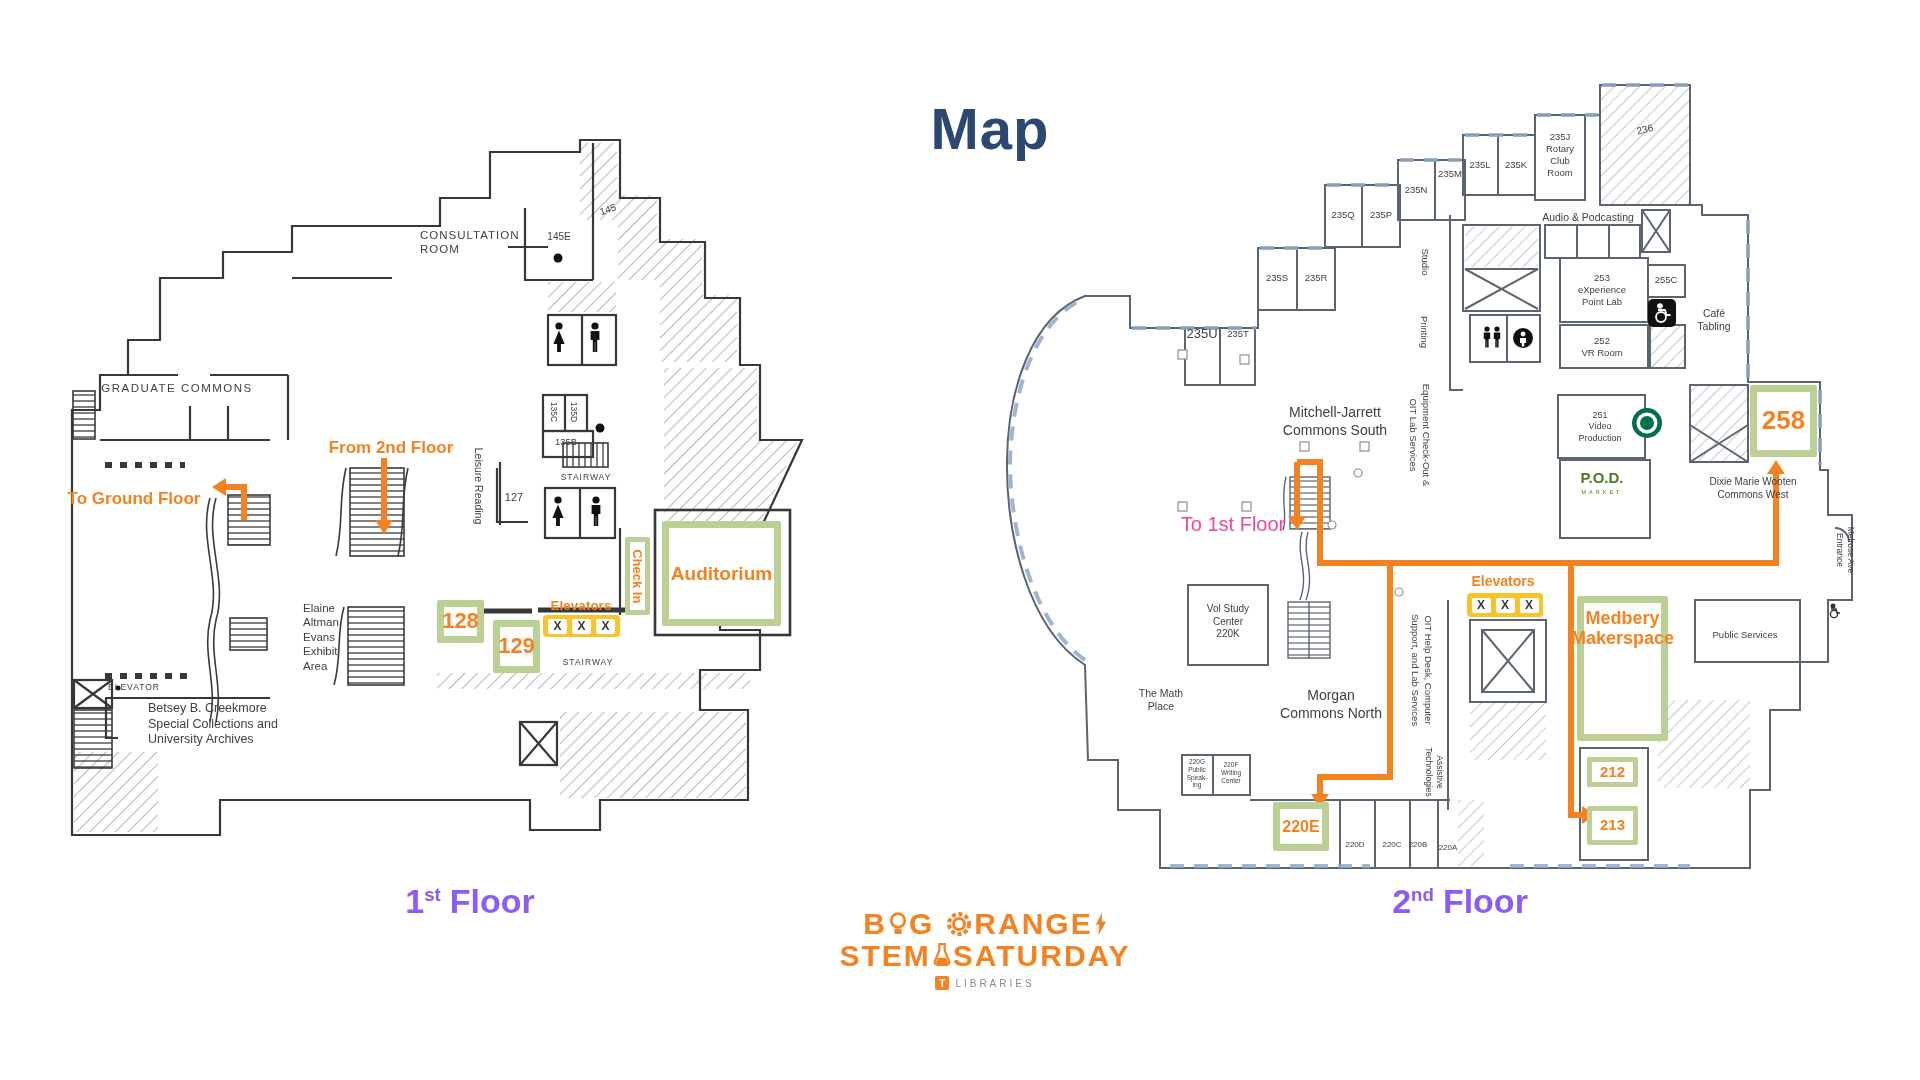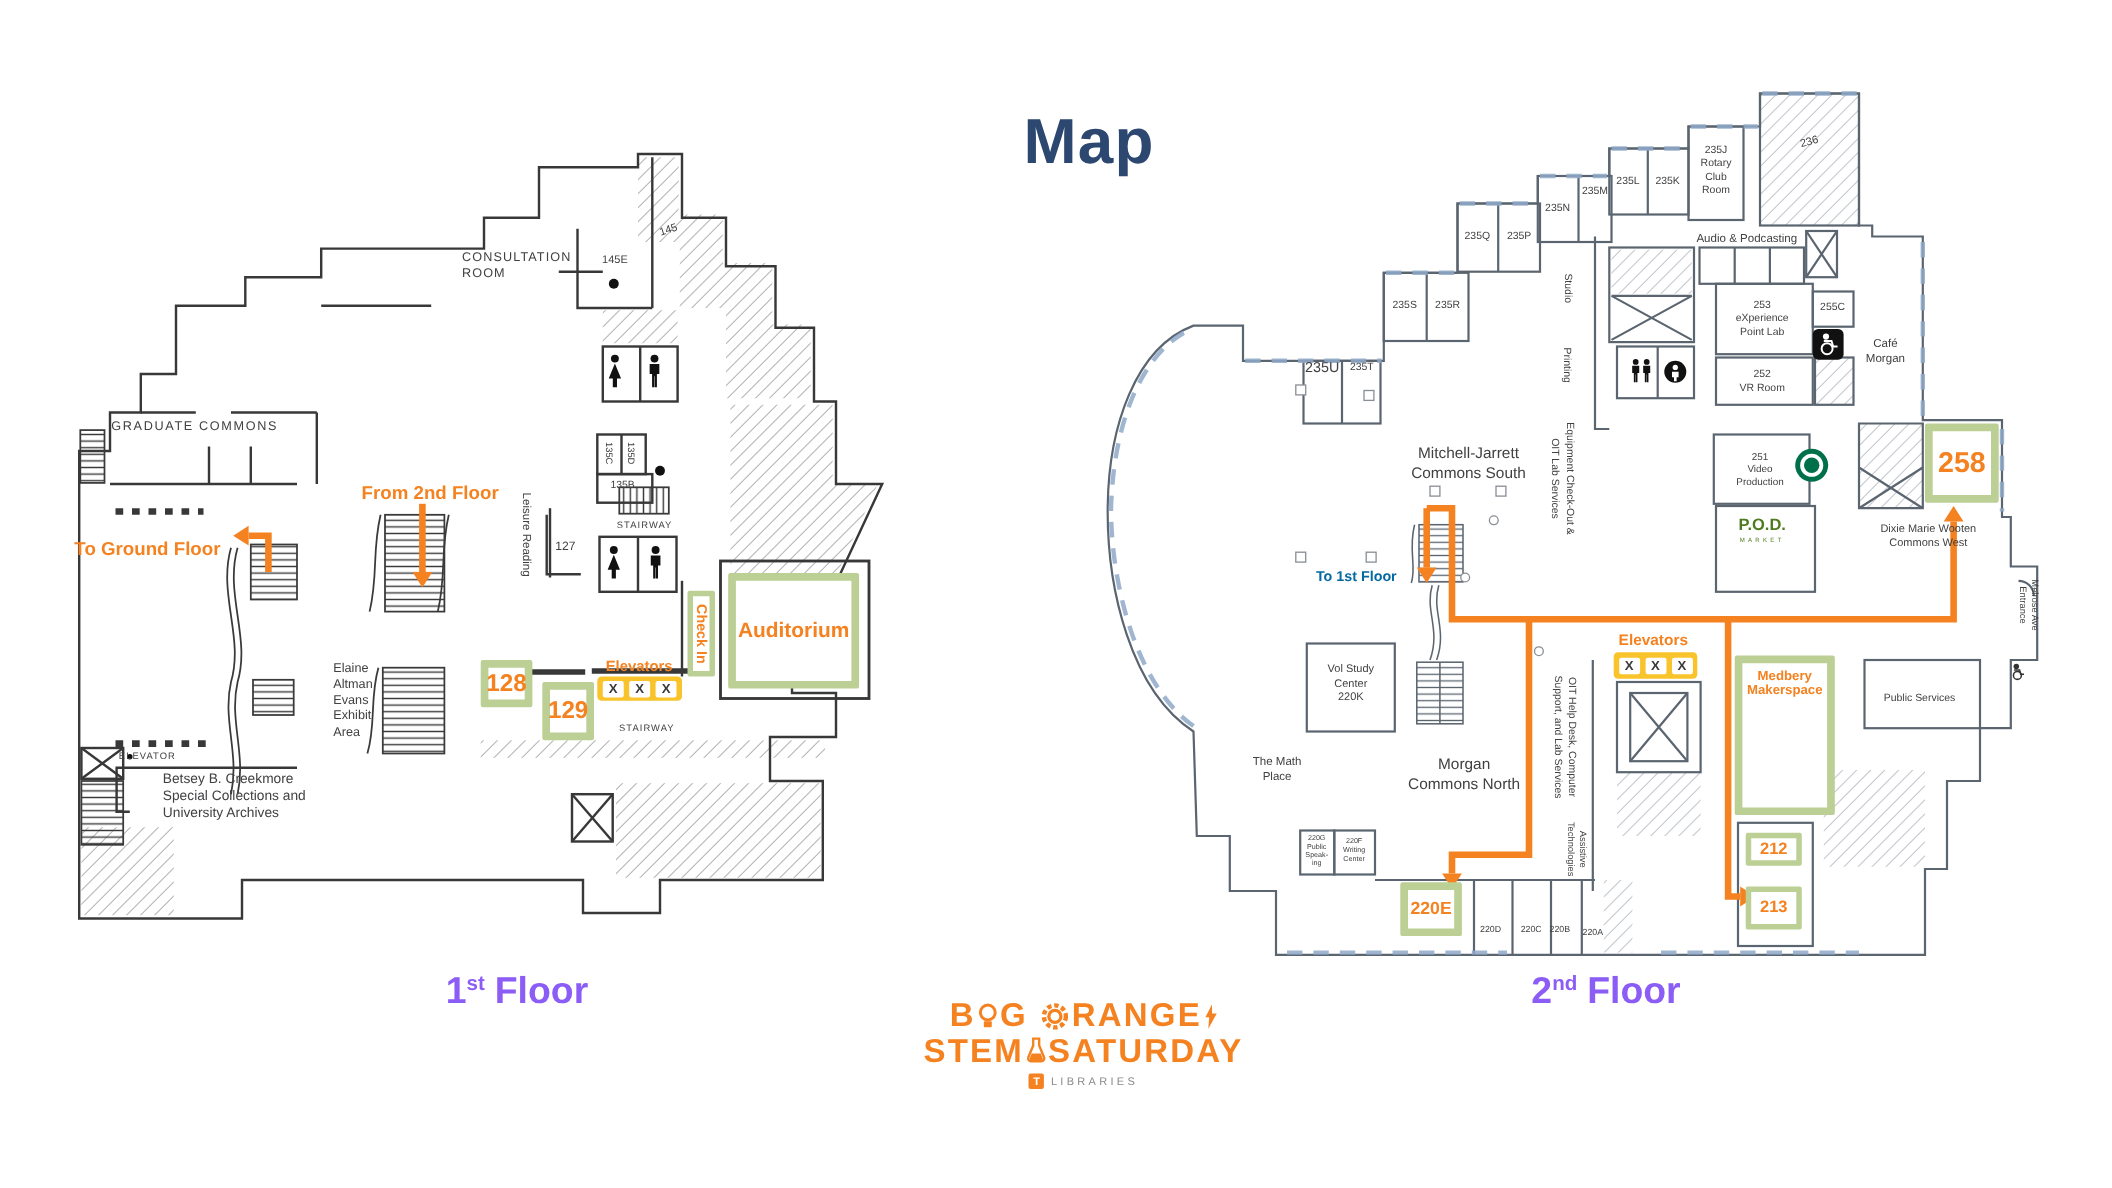--- a/index.html
+++ b/index.html
@@ -322,37 +322,37 @@
 Rotary
 Club
 Room</div>
       <div class="lbl" style="left: 655px; top: 120px; font-size: 10px; color: rgb(65, 64, 66); transform: translate(-50%, -50%) rotate(-15deg);">236</div>
       <div class="lbl" style="left: 598px; top: 208px; font-size: 10.5px; color: rgb(65, 64, 66); transform: translate(-50%, -50%);">Audio &amp; Podcasting</div>
       <div class="lbl" style="left: 612px; top: 280px; font-size: 9.5px; color: rgb(65, 64, 66); transform: translate(-50%, -50%);">253
 eXperience
 Point Lab</div>
       <div class="lbl" style="left: 676px; top: 270px; font-size: 9.5px; color: rgb(65, 64, 66); transform: translate(-50%, -50%);">255C</div>
       <div class="lbl" style="left: 724px; top: 310px; font-size: 10.5px; color: rgb(65, 64, 66); transform: translate(-50%, -50%);">Café
-Morgan</div>
+Tabling</div>
       <div class="lbl" style="left: 612px; top: 337px; font-size: 9.5px; color: rgb(65, 64, 66); transform: translate(-50%, -50%);">252
 VR Room</div>
       <div class="lbl" style="left: 610px; top: 417px; font-size: 9px; color: rgb(65, 64, 66); transform: translate(-50%, -50%);">251
 Video
 Production</div>
       <div class="lbl" style="left: 612px; top: 468px; font-size: 15px; font-weight: bold; color: rgb(78, 123, 31); transform: translate(-50%, -50%);">P.O.D.</div>
       <div class="lbl" style="left: 612px; top: 482px; font-size: 5.5px; color: rgb(78, 123, 31); letter-spacing: 3px; transform: translate(-50%, -50%);">MARKET</div>
       <div class="lbl" style="left: 763px; top: 478px; font-size: 10px; color: rgb(65, 64, 66); transform: translate(-50%, -50%);">Dixie Marie Wooten
 Commons West</div>
       <div class="lbl" style="left: 345px; top: 411px; font-size: 14px; color: rgb(65, 64, 66); transform: translate(-50%, -50%);">Mitchell-Jarrett
 Commons South</div>
       <div class="lbl" style="left: 430px; top: 425px; font-size: 9.5px; color: rgb(65, 64, 66); line-height: 1.4; transform: translate(-50%, -50%) rotate(90deg);">Equipment Check-Out &amp;
 OIT Lab Services</div>
       <div class="lbl" style="left: 435px; top: 252px; font-size: 9.5px; color: rgb(65, 64, 66); transform: translate(-50%, -50%) rotate(90deg);">Studio</div>
       <div class="lbl" style="left: 434px; top: 322px; font-size: 9.5px; color: rgb(65, 64, 66); transform: translate(-50%, -50%) rotate(90deg);">Printing</div>
-      <div class="lbl" style="left: 243px; top: 514px; font-size: 13px; font-weight: bold; color: #0369a1; transform: translate(-50%, -50%);">To 1st Floor</div>
+      <div class="lbl" style="left: 243px; top: 514px; font-size: 20px; font-weight: normal; color: #ec4899; transform: translate(-50%, -50%);">To 1st Floor</div>
       <div class="lbl" style="left: 513px; top: 572px; font-size: 14px; font-weight: bold; color: rgb(245, 130, 32); transform: translate(-50%, -50%);">Elevators</div>
       <div class="lbl" style="left: 755px; top: 625px; font-size: 9.5px; color: rgb(65, 64, 66); transform: translate(-50%, -50%);">Public Services</div>
       <div class="lbl" style="left: 855px; top: 540px; font-size: 8.5px; color: rgb(65, 64, 66); transform: translate(-50%, -50%) rotate(90deg);">Melrose Ave
 Entrance</div>
       <div class="lbl" style="left: 238px; top: 612px; font-size: 10px; color: rgb(65, 64, 66); transform: translate(-50%, -50%);">Vol Study
 Center
 220K</div>
       <div class="lbl" style="left: 171px; top: 690px; font-size: 10.5px; color: rgb(65, 64, 66); transform: translate(-50%, -50%);">The Math
 Place</div>
       <div class="lbl" style="left: 341px; top: 694px; font-size: 14px; color: rgb(65, 64, 66); transform: translate(-50%, -50%);">Morgan
@@ -369,21 +369,21 @@
 Writing
 Center</div>
       <div class="lbl" style="left: 365px; top: 835px; font-size: 8px; color: rgb(65, 64, 66); transform: translate(-50%, -50%);">220D</div>
       <div class="lbl" style="left: 402px; top: 835px; font-size: 8px; color: rgb(65, 64, 66); transform: translate(-50%, -50%);">220C</div>
       <div class="lbl" style="left: 428px; top: 835px; font-size: 8px; color: rgb(65, 64, 66); transform: translate(-50%, -50%);">220B</div>
       <div class="lbl" style="left: 458px; top: 838px; font-size: 8px; color: rgb(65, 64, 66); transform: translate(-50%, -50%);">220A</div>
       <div class="gbox" style="left: 760px; top: 375px; width: 67px; height: 72px;">
         <span style="font-size: 26px;">258</span>
       </div>
       <div class="gbox gtop" style="left: 587px; top: 586px; width: 91px; height: 145px;">
-        <span style="font-size: 12px;">Medbery
+        <span style="font-size: 18px;">Medbery
 Makerspace</span>
       </div>
       <div class="gbox" style="left: 283px; top: 792px; width: 56px; height: 49px;">
         <span style="font-size: 16px;">220E</span>
       </div>
       <div class="gbox" style="left: 597px; top: 747px; width: 51px; height: 30px; border-width: 5px;">
         <span style="font-size: 15px;">212</span>
       </div>
       <div class="gbox" style="left: 597px; top: 796px; width: 51px; height: 39px; border-width: 5px;">
         <span style="font-size: 15px;">213</span>

